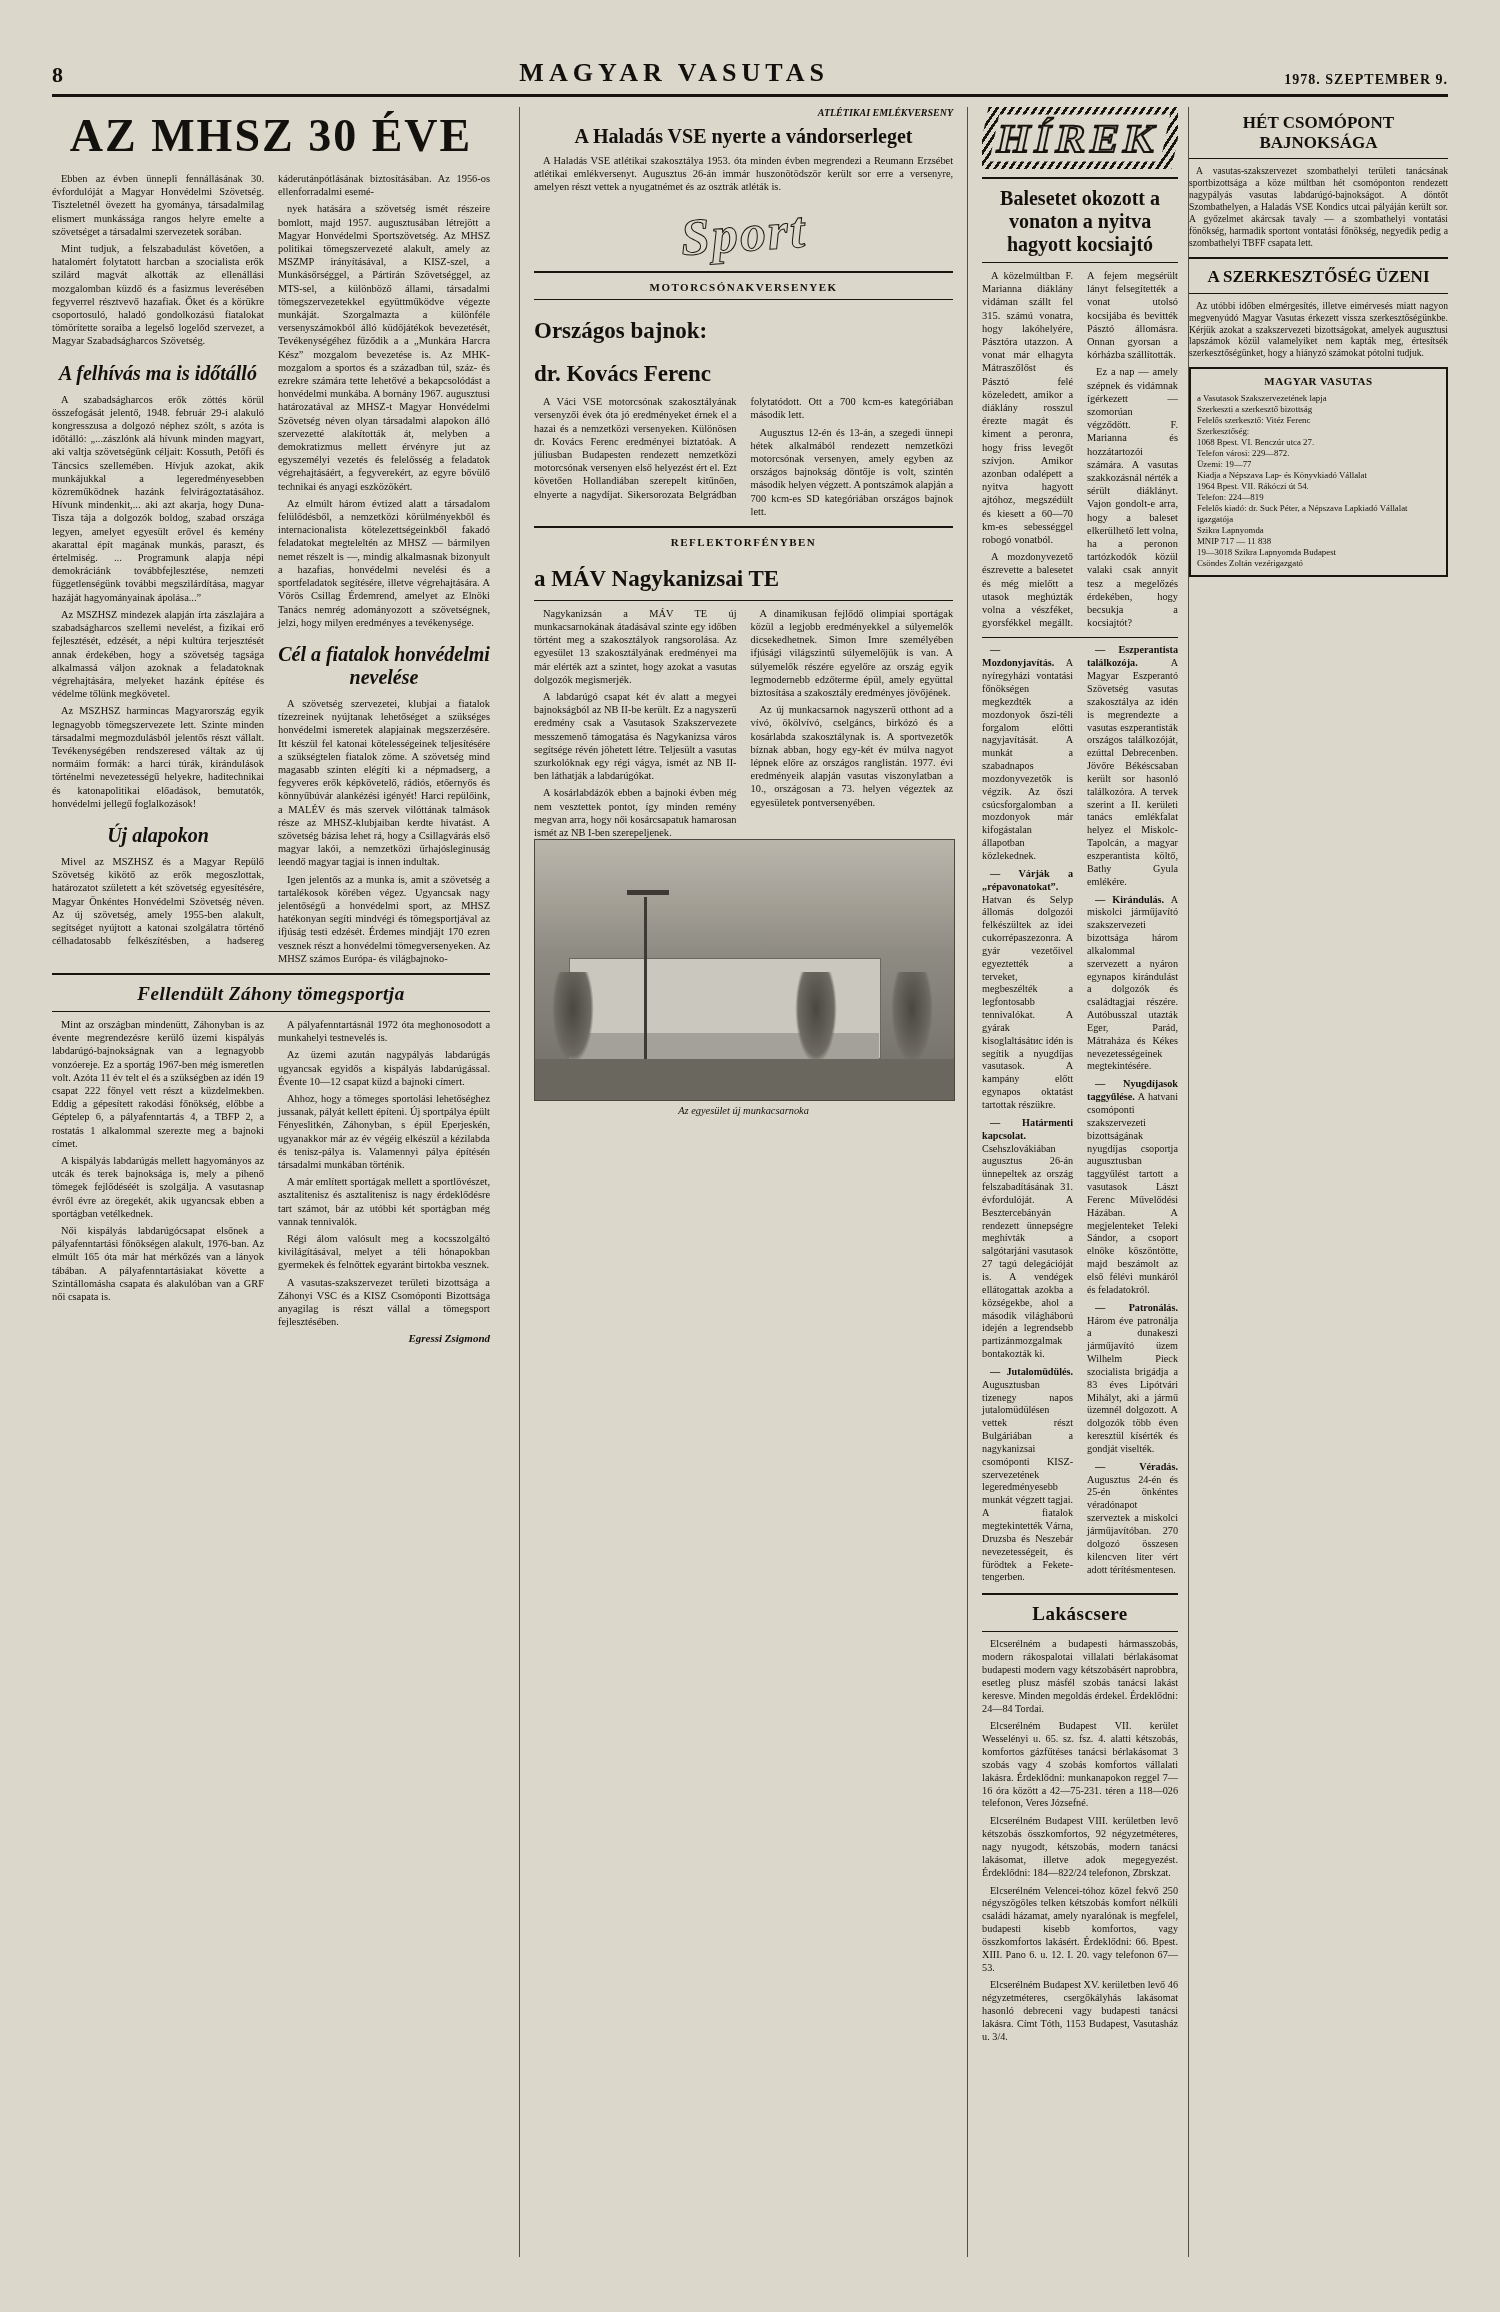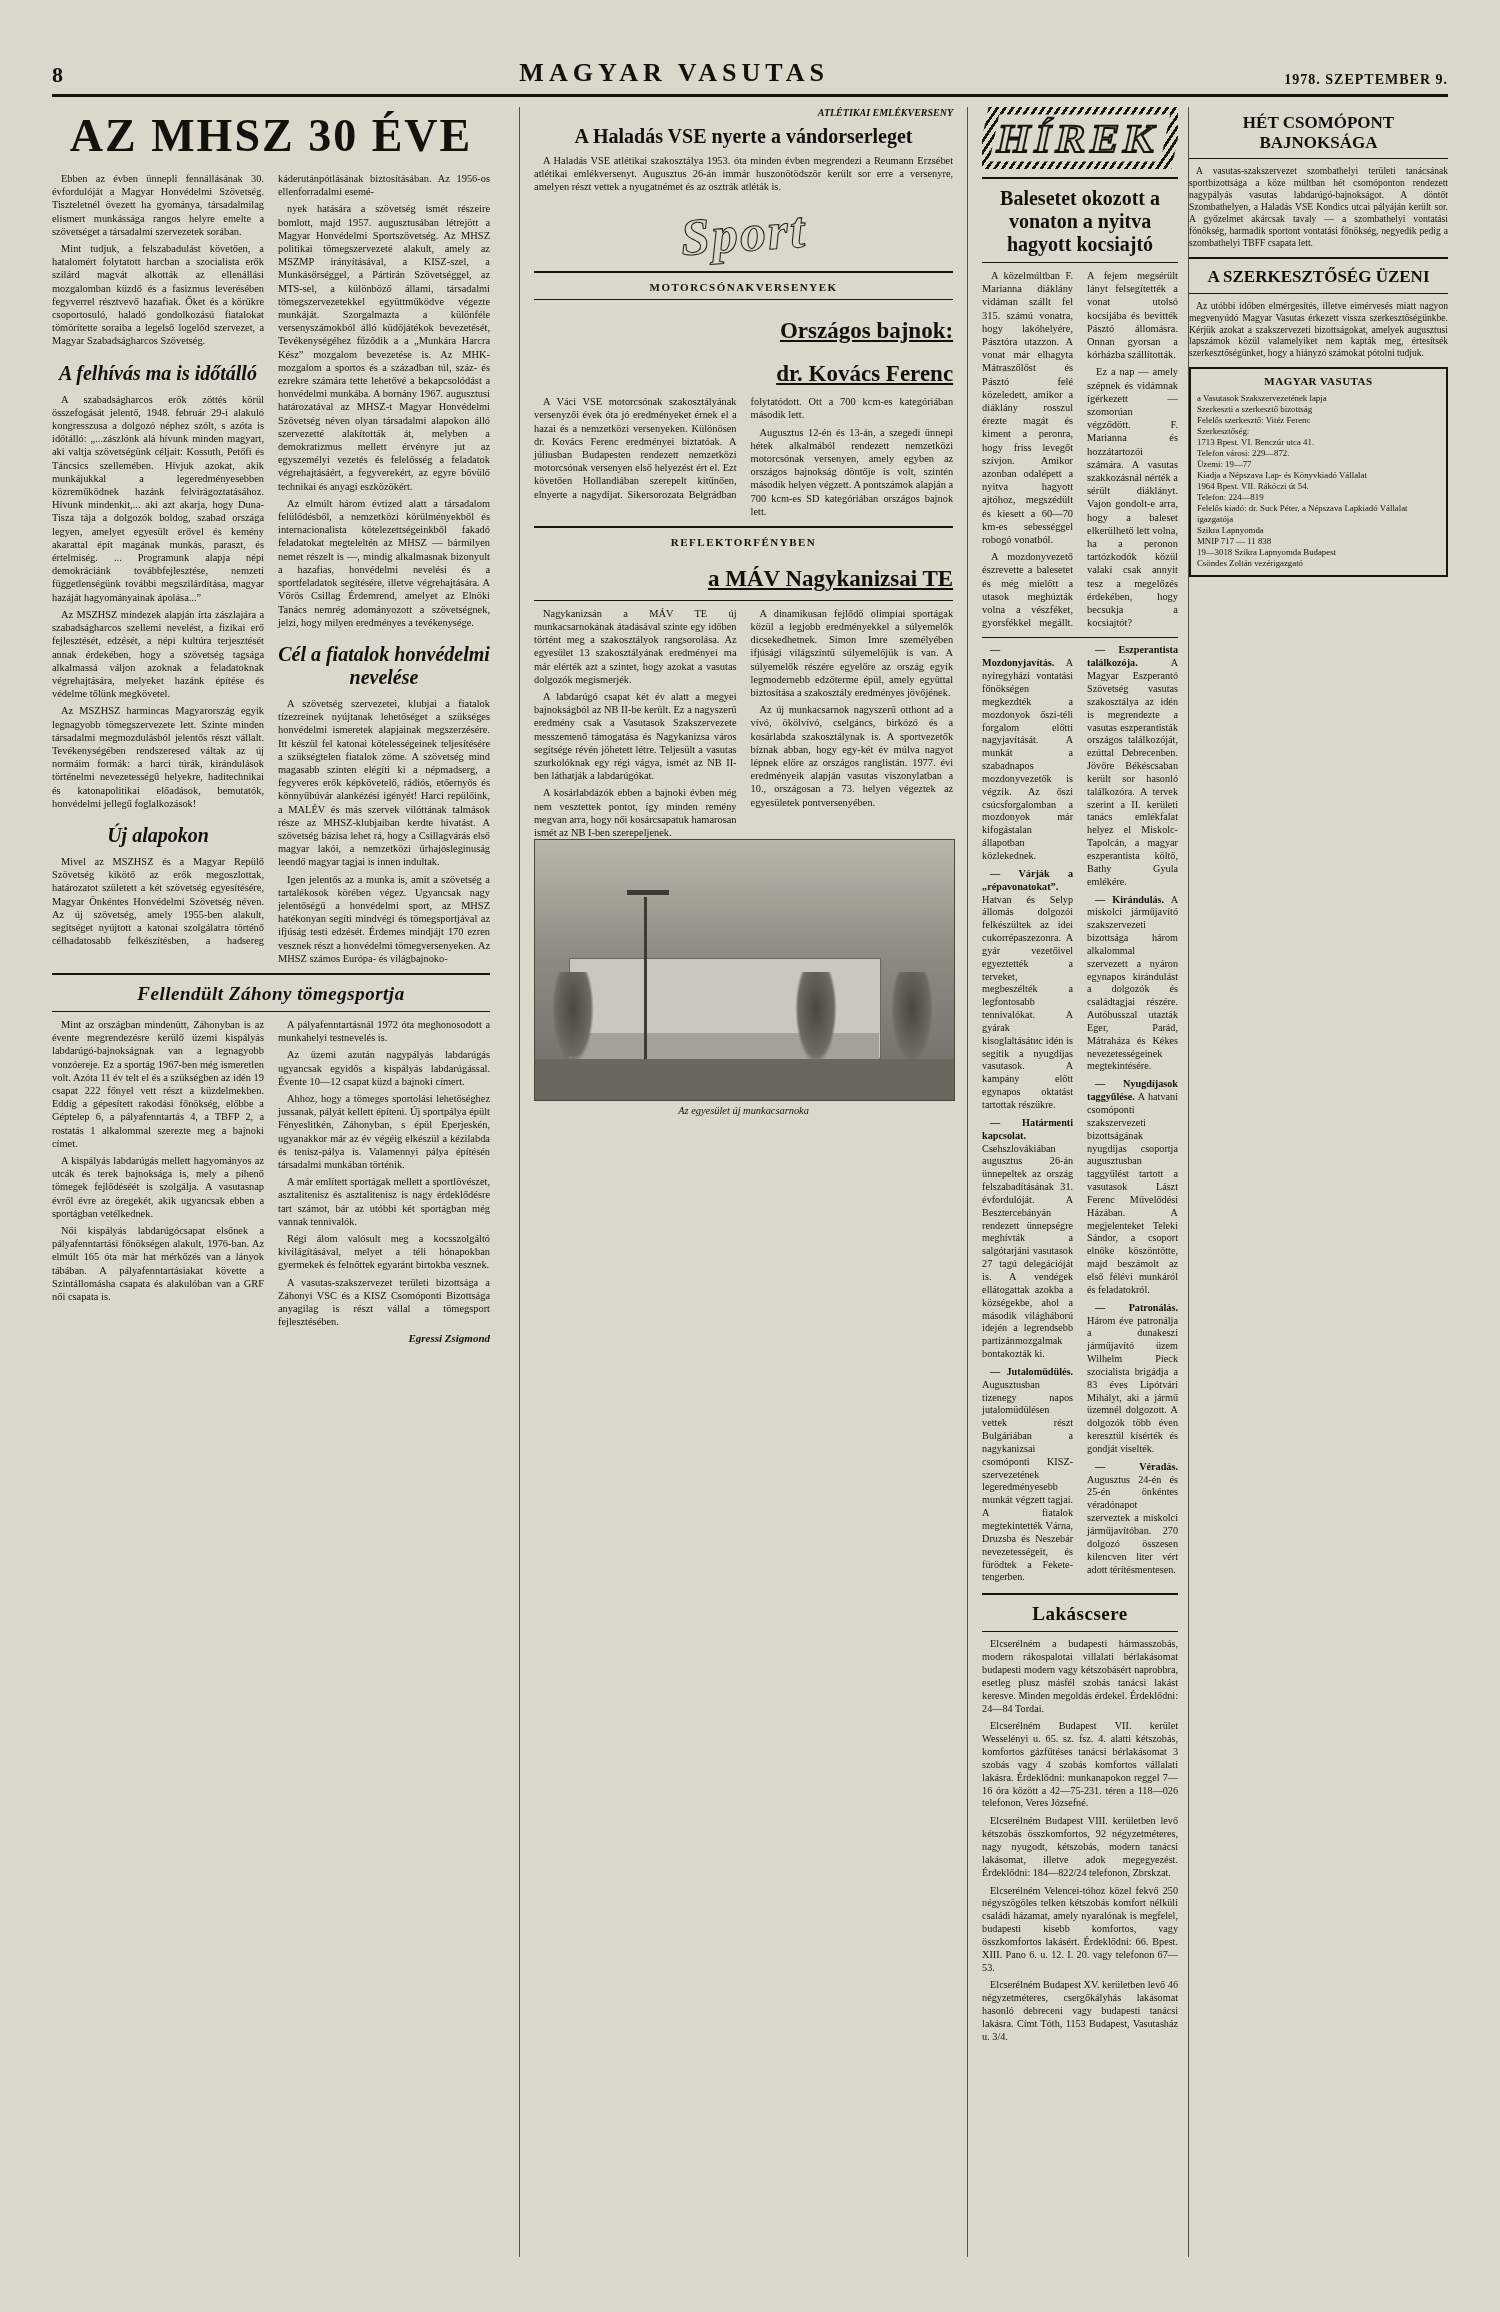--- a/index.html
+++ b/index.html
@@ -81,21 +81,21 @@
   }
   .hirek-banner .word{
     position:absolute;left:50%;top:50%;transform:translate(-50%,-50%) skewX(-12deg);
     font-size:40px;font-weight:bold;letter-spacing:6px;color:#d9d5c9;
     -webkit-text-stroke:2px #1a1712;
     background:#d9d5c9;padding:0 4px;
   }
   .newsitem{font-size:10.2px;line-height:1.26;text-align:justify;margin:0 0 5px;text-indent:8px;}
   .newsitem .lead{font-weight:bold;}
   .col-head-big{
-    font-size:23px;font-weight:bold;text-align:right;margin:18px 0 8px;line-height:1.12;text-decoration:underline;
+    font-size:23px;font-weight:bold;text-align:left;margin:18px 0 8px;line-height:1.12;
   }
   .col-head-mid{
     font-size:20px;font-weight:bold;text-align:center;margin:6px 0 6px;line-height:1.15;
   }
 
   
   .photo{
     width:100%;height:260px;background:linear-gradient(180deg,#b9b5ab 0%,#8d8a82 45%,#6f6d66 100%);
     position:relative;overflow:hidden;border:1px solid #4b4841;
   }
@@ -265,21 +265,21 @@
         <div class="nh">A SZERKESZTŐSÉG ÜZENI</div>
         <div class="hr1"></div>
         <p>Az utóbbi időben elmérgesítés, illetve eimérvesés miatt nagyon megvenyúdó Magyar Vasutas érkezett vissza szerkesztőségünkbe. Kérjük azokat a szakszervezeti bizottságokat, amelyek augusztusi lapszámok közül valamelyiket nem kapták meg, értesítsék szerkesztőségünket, hogy a hiányzó számokat pótolni tudjuk.</p>
 
         <div class="impressum">
           <div class="ih">MAGYAR VASUTAS</div>
           <div>a Vasutasok Szakszervezetének lapja</div>
           <div>Szerkeszti a szerkesztő bizottság</div>
           <div>Felelős szerkesztő: Vitéz Ferenc</div>
           <div>Szerkesztőség:</div>
-          <div>1713 Bpest. VI. Benczúr utca 41.</div>
+          <div>1068 Bpest. VI. Benczúr utca 27.</div>
           <div>Telefon városi: 229—872.</div>
           <div>Üzemi: 19—77</div>
           <div>Kiadja a Népszava Lap- és Könyvkiadó Vállalat</div>
           <div>1964 Bpest. VII. Rákóczi út 54.</div>
           <div>Telefon: 224—819</div>
           <div>Felelős kiadó: dr. Suck Péter, a Népszava Lapkiadó Vállalat igazgatója</div>
           <div>Szikra Lapnyomda</div>
           <div>MNIP 717 — 11 838</div>
           <div>19—3018 Szikra Lapnyomda Budapest</div>
           <div>Csöndes Zoltán vezérigazgató</div>

